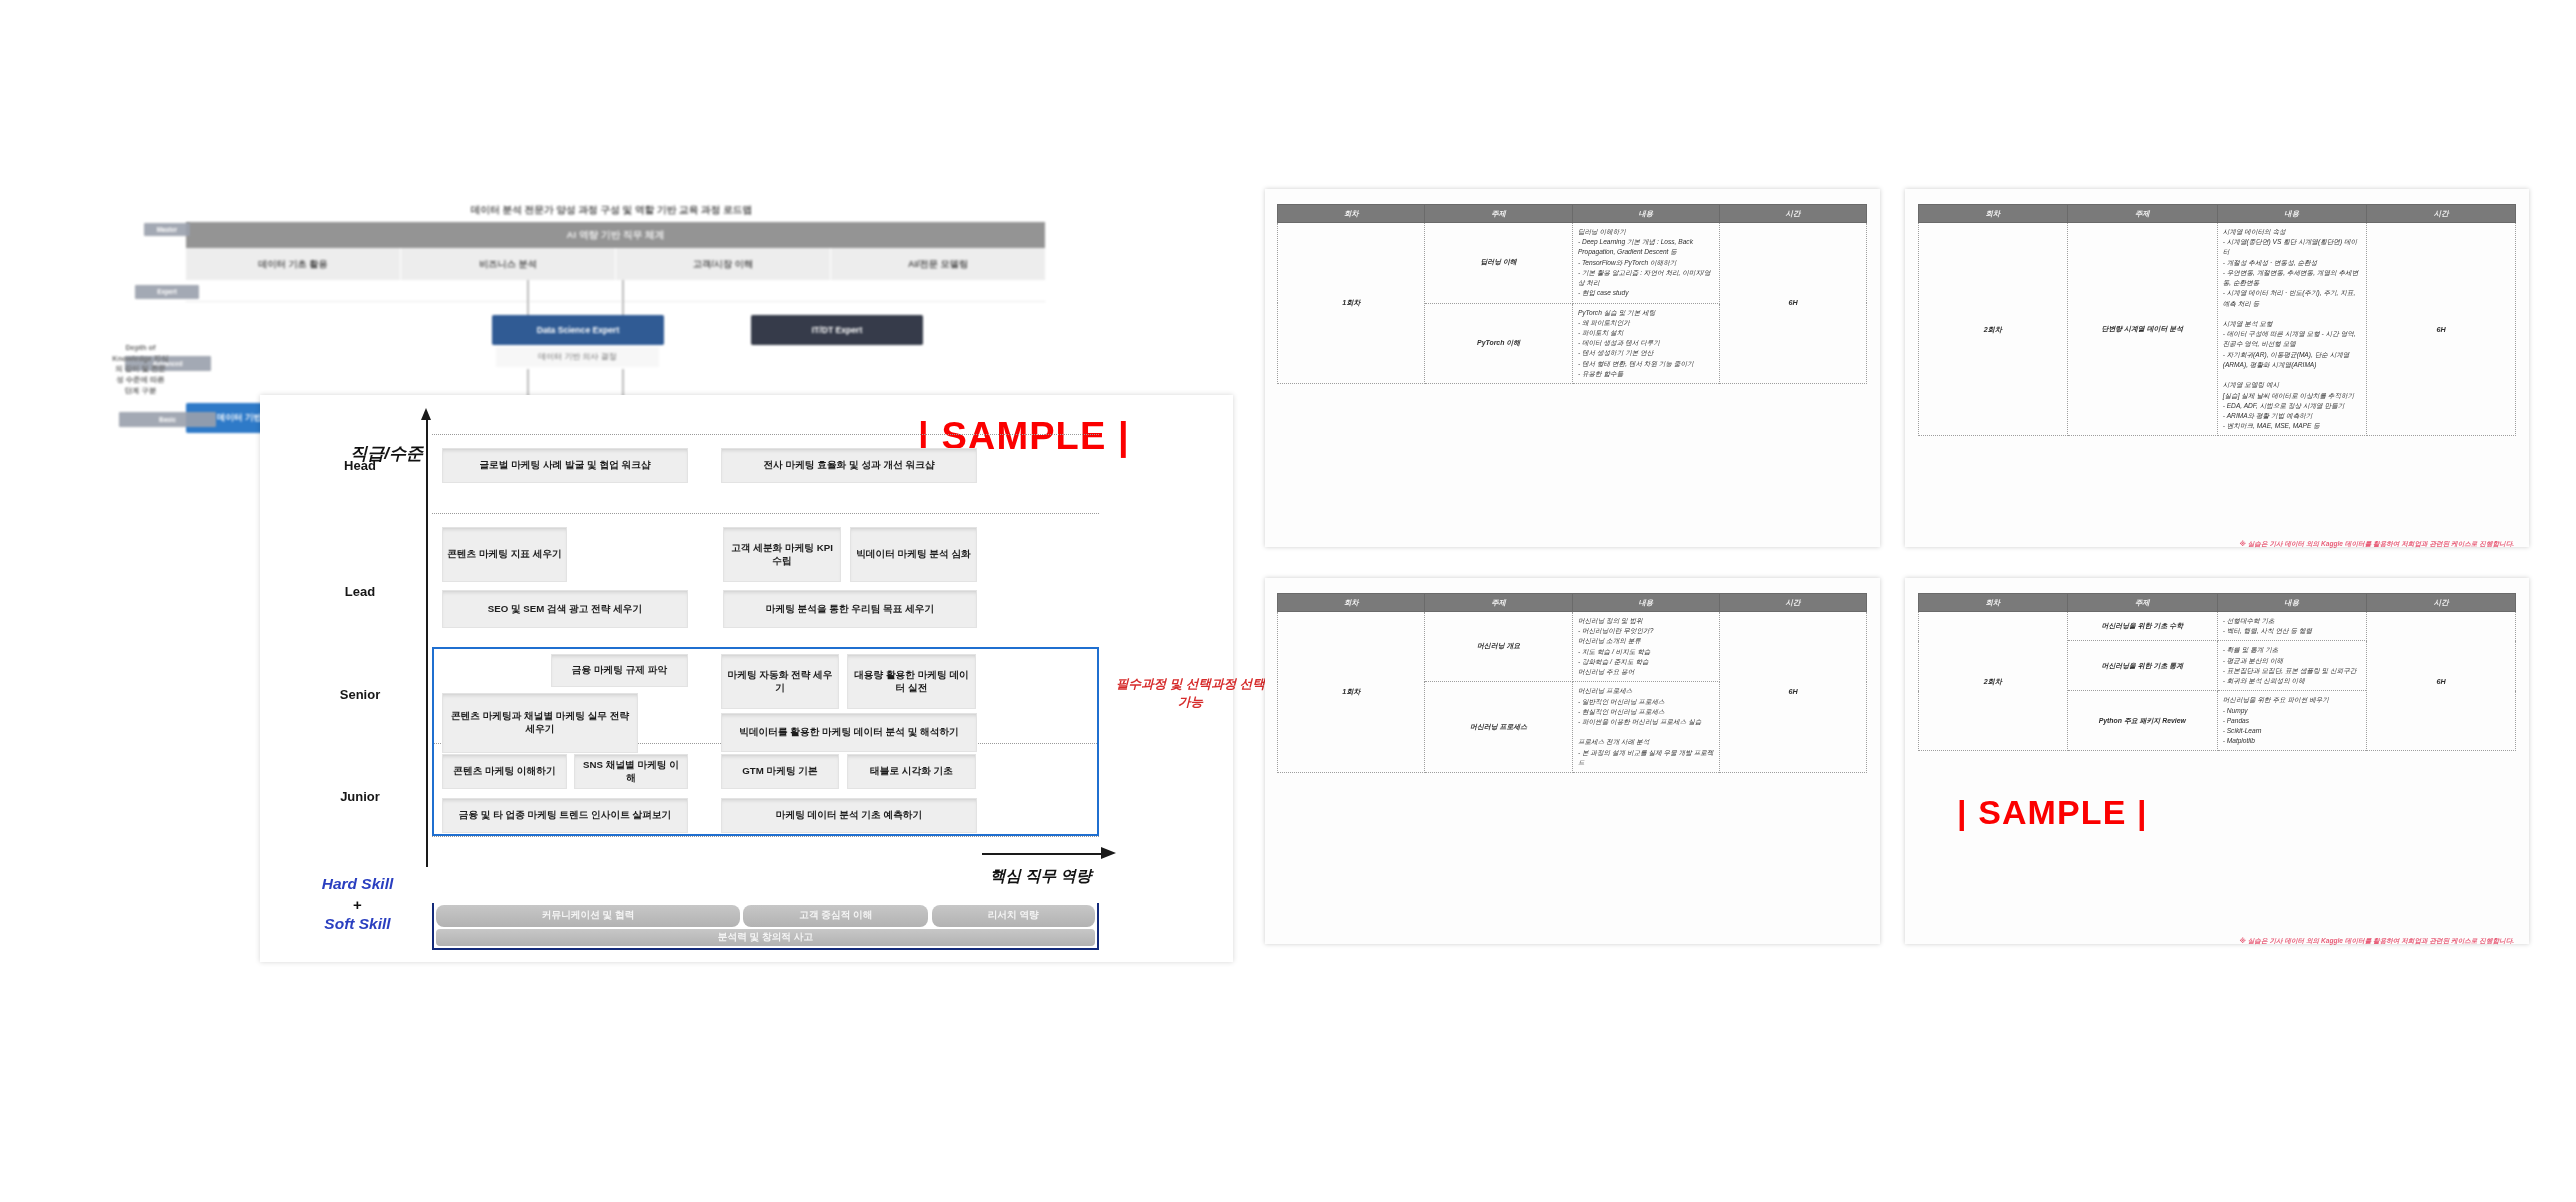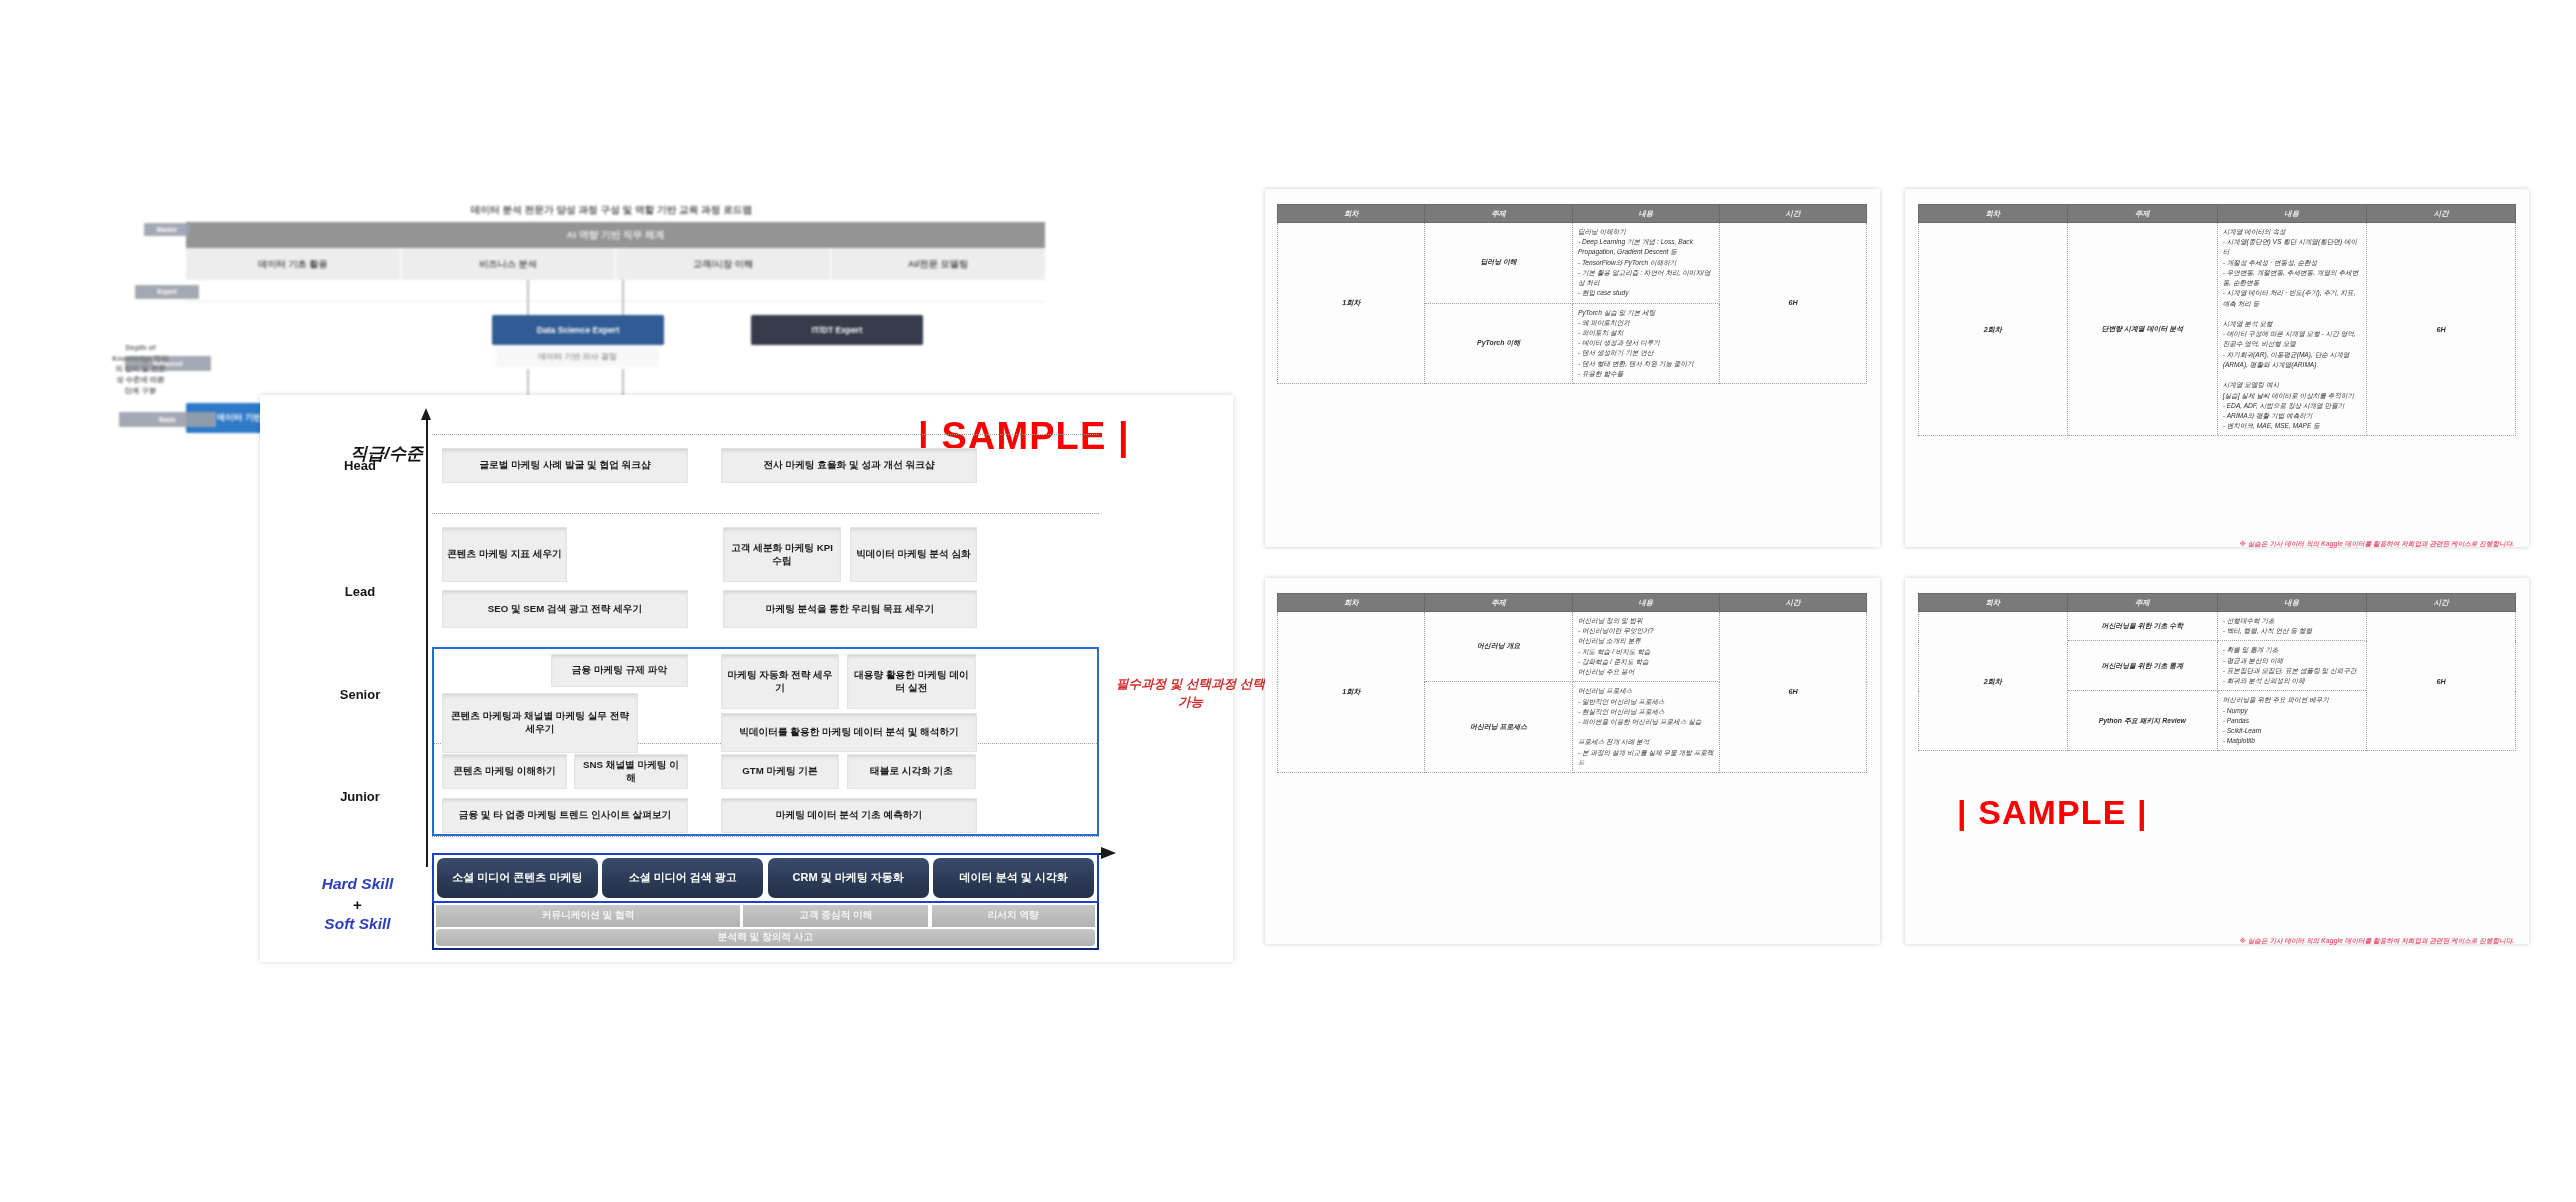--- a/index.html
+++ b/index.html
@@ -90,21 +90,21 @@
         border:2.3px solid #1f3fd0;box-sizing:border-box;background:#fff;
         display:flex;gap:4.6px;padding:2.9px;}
   #hard-wrap .hard{flex:1;background:#2e3f5c;border-radius:6.9px;color:#fff;
         display:flex;align-items:center;justify-content:center;text-align:center;
         font-size:11px;font-weight:bold;line-height:1.25;
         background-image:linear-gradient(180deg,#3a4d6e 0%,#2b3a55 55%,#243149 100%);}
   #soft-wrap{position:absolute;left:0;top:50px;width:667px;height:47px;
         border:2.3px solid #132a7a;border-top:none;box-sizing:border-box;background:#fff;
         padding:2.3px;display:flex;flex-direction:column;gap:2.3px;}
   #soft-row1{display:flex;gap:3.4px;height:23px;}
-  #soft-row1 .soft{background:#b9b9b9;border-radius:0;color:#f4f4f4;
+  #soft-row1 .soft{background:#b9b9b9;border-radius:8px;color:#f4f4f4;
         display:flex;align-items:center;justify-content:center;font-size:9.7px;font-weight:bold;
         background-image:linear-gradient(180deg,#c7c7c7 0%,#b2b2b2 100%);}
   #soft-row2{height:18.3px;}
   #soft-row2 .soft{width:100%;height:100%;background:#b9b9b9;border-radius:4px;color:#f4f4f4;
         display:flex;align-items:center;justify-content:center;font-size:9.7px;font-weight:bold;
         background-image:linear-gradient(180deg,#c7c7c7 0%,#b2b2b2 100%);}
   .skill-side{position:absolute;left:31.5px;width:132px;text-align:center;
         font-size:15.5px;font-weight:bold;font-style:italic;color:#2a3fc0;}
   #skill-plus{position:absolute;left:31.5px;top:501px;width:132px;text-align:center;
         font-size:15px;font-weight:bold;color:#111;}
@@ -221,30 +221,20 @@
     <div class="chip" style="left:461px;top:359px;width:118px;height:35px">GTM 마케팅 기본</div>
     <div class="chip" style="left:587px;top:359px;width:129px;height:35px">태블로 시각화 기초</div>
     <div class="chip" style="left:182px;top:403px;width:246px;height:35px">금융 및 타 업종 마케팅 트렌드 인사이트 살펴보기</div>
     <div class="chip" style="left:461px;top:403px;width:256px;height:35px">마케팅 데이터 분석 기초 예측하기</div>
 
     <div class="skill-side" style="top:480px">Hard Skill</div>
     <div id="skill-plus">+</div>
     <div class="skill-side" style="top:520px">Soft Skill</div>
 
     <div id="skill-block">
-      <div id="hard-wrap">
-        <div class="hard">소셜 미디어
-콘텐츠 마케팅</div>
-        <div class="hard">소셜 미디어
-검색 광고</div>
-        <div class="hard">CRM 및
-마케팅 자동화</div>
-        <div class="hard">데이터 분석
-및 시각화</div>
-      </div>
       <div id="soft-wrap">
         <div id="soft-row1">
           <div class="soft" style="flex:2.05">커뮤니케이션 및 협력</div>
           <div class="soft" style="flex:1.25">고객 중심적 이해</div>
           <div class="soft" style="flex:1.1">리서치 역량</div>
         </div>
         <div id="soft-row2">
           <div class="soft">분석력 및 창의적 사고</div>
         </div>
       </div>

